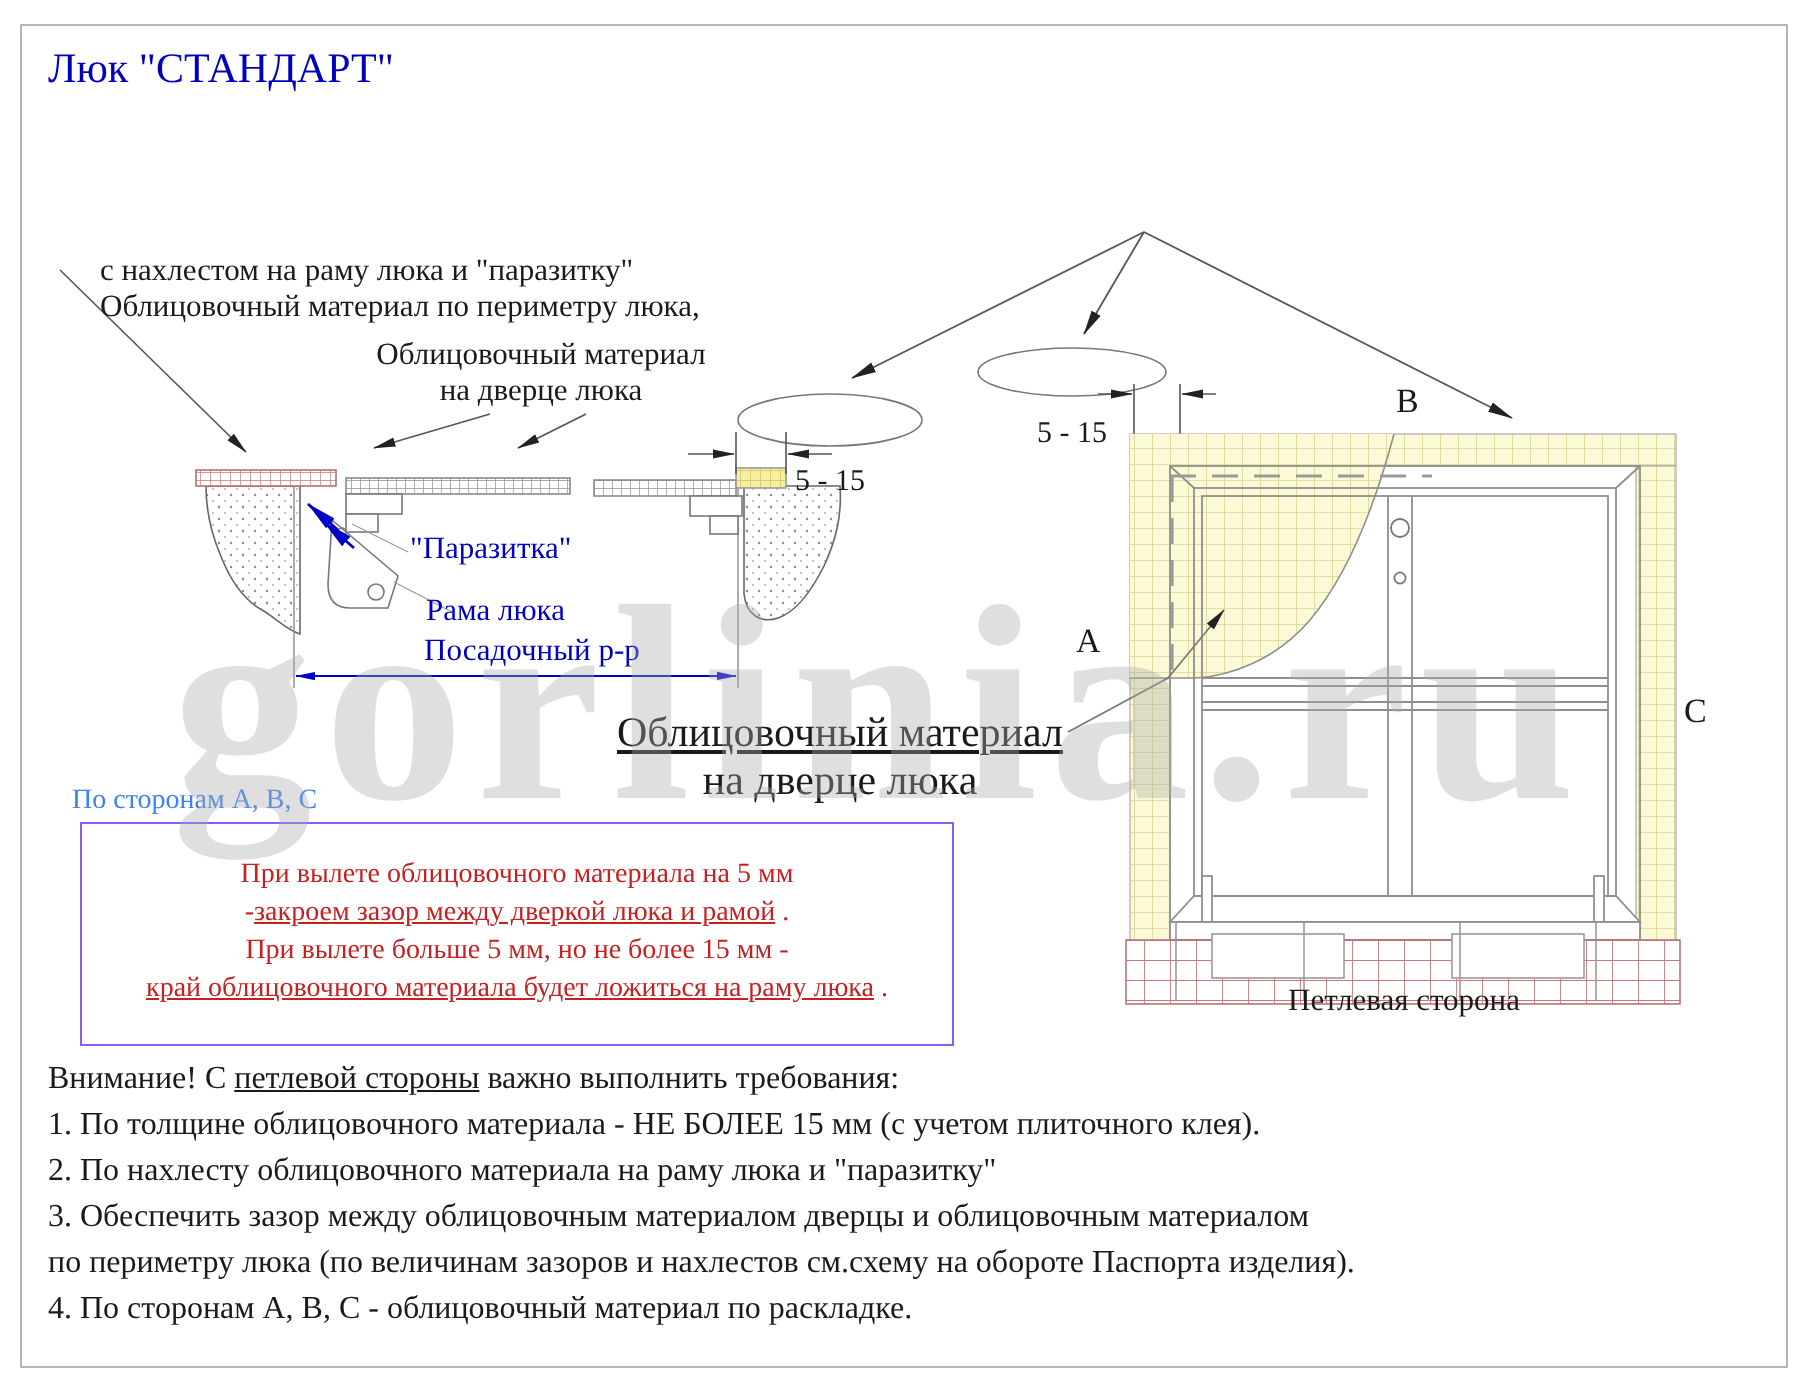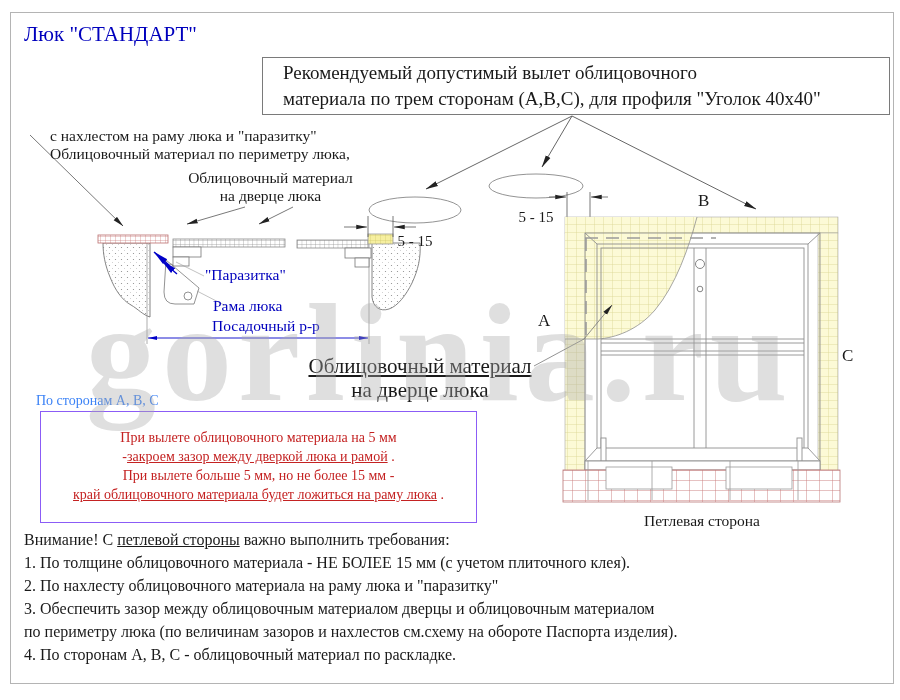--- a/index.html
+++ b/index.html
@@ -180,24 +180,20 @@
         <line x1="730" y1="461" x2="730" y2="500"></line>
         <line x1="798" y1="461" x2="798" y2="500"></line>
       </g>
 
       <polyline points="534,366 584,339 612,305" fill="none" stroke="#777" stroke-width="0.8" marker-end="url(#mB)"></polyline>
     </g>
   </svg>
 
   <div class="t title blue" style="left:24px; top:22px;">Люк "СТАНДАРТ"</div>
 
-  <div class="note-box">
-    <div>Рекомендуемый допустимый вылет облицовочного</div>
-    <div>материала по трем сторонам (А,В,С), для профиля "Уголок 40x40"</div>
-  </div>
 
   <div class="t lbl-small" style="left:50px; top:127px;">
     <div>с нахлестом на раму люка и "паразитку"</div>
     <div>Облицовочный материал по периметру люка,</div>
   </div>
 
   <div class="t lbl-small center" style="left:178px; top:169px; width:185px;">
     <div>Облицовочный материал</div>
     <div>на дверце люка</div>
   </div>
@@ -211,21 +207,21 @@
 
   <div class="t big-label center" style="left:300px; top:354px; width:240px;">
     <div class="u">Облицовочный материал</div>
     <div>на дверце люка</div>
   </div>
 
   <div class="t abc" style="left:538px; top:311px;">А</div>
   <div class="t abc" style="left:698px; top:191px;">В</div>
   <div class="t abc" style="left:842px; top:346px;">С</div>
 
-  <div class="t lbl-small center" style="left:612px; top:512px; width:180px;">Петлевая сторона</div>
+  <div class="t lbl-small center" style="left:612px; top:492px; width:180px;">Петлевая сторона</div>
 
   <div class="t red" style="left:36px; top:393px; font-size:14px;">По сторонам А, В, С</div>
 
   <div class="red-box">
     <div>При вылете облицовочного материала  на 5 мм</div>
     <div><span>-</span><span class="u">закроем зазор между дверкой люка и рамой</span><span> .</span></div>
     <div>При вылете больше 5 мм, но не более 15 мм -</div>
     <div><span class="u">край облицовочного материала будет ложиться на раму люка</span><span> .</span></div>
   </div>
 

